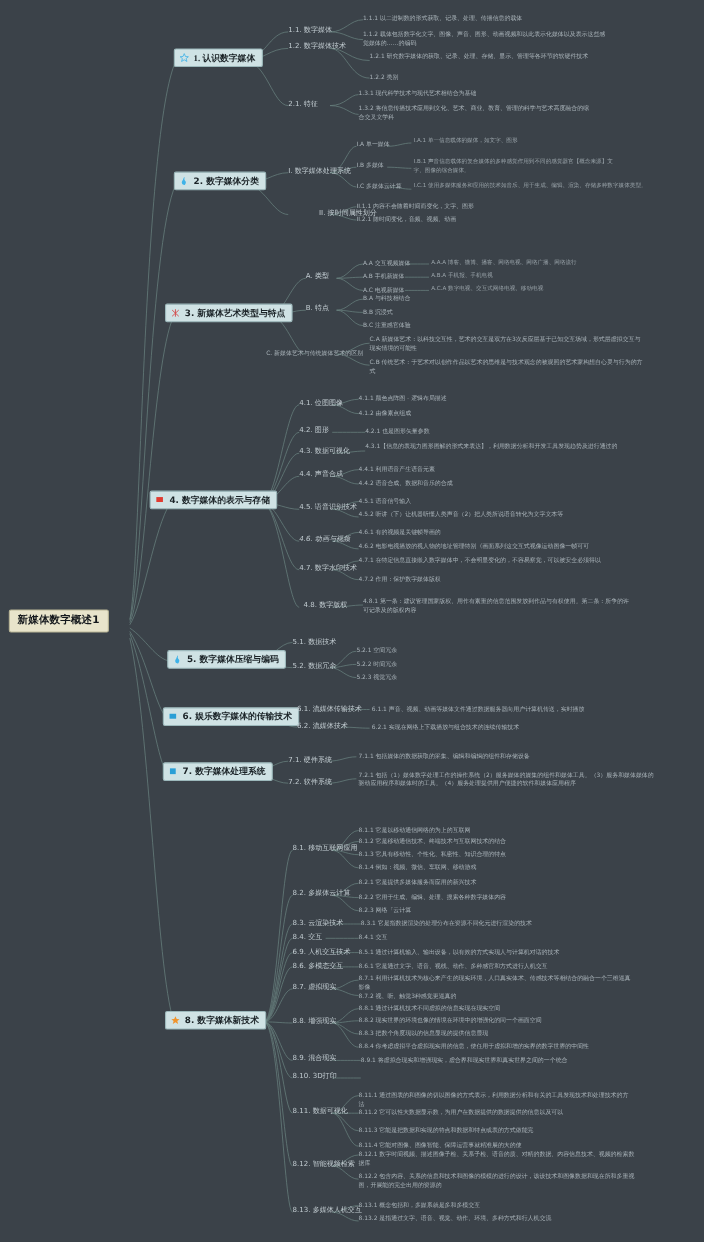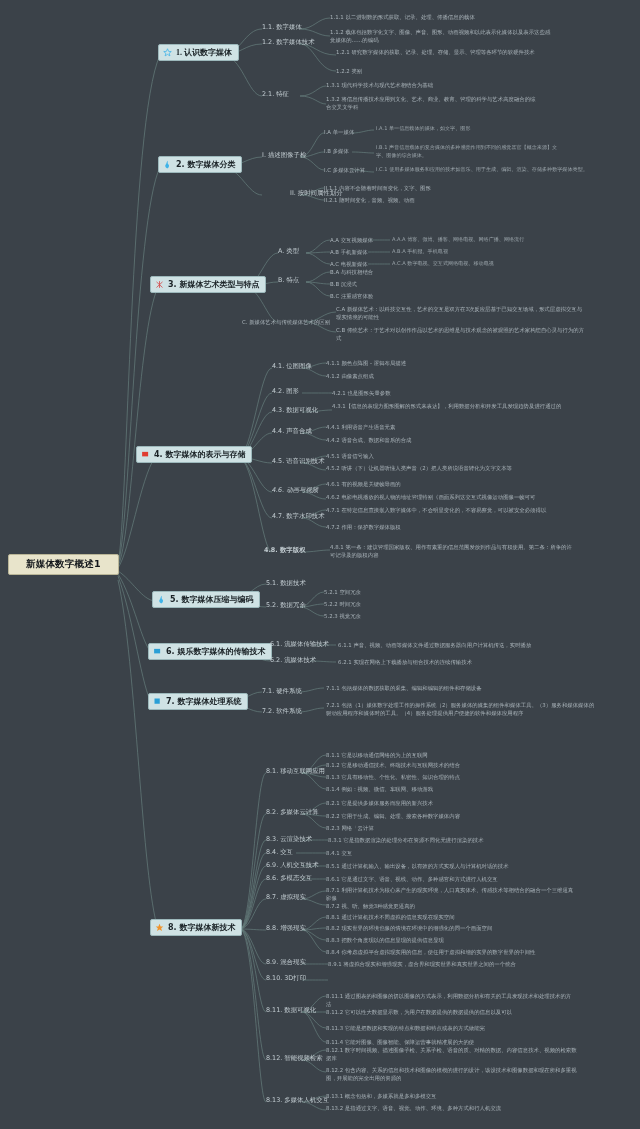--- a/index.html
+++ b/index.html
@@ -29,21 +29,21 @@
     white-space: nowrap;
     line-height: 1.15;
   }
   
   .root {
     background: #e8e4cb;
     border: 1px solid #b9b597;
     color: #14181c;
     font-size: 9.5px;
     font-weight: bold;
-    padding: 4px 17px;
+    padding: 4px 7px;
     border-radius: 2px;
     letter-spacing: .2px;
   }
   
   .l1 {
     background: #cfe2e4;
     border: 1px solid #9cb8bb;
     color: #1a2226;
     font-size: 8px;
     font-weight: bold;
@@ -258,21 +258,21 @@
 
   <div class="node l1" style="left:158px; top:156px;">
     <span class="ico">
       <svg width="9" height="9" viewBox="0 0 24 24" fill="#3fb3e8">
         <path d="M12 2c2 4-1 5 1 8 1.4 2 3 2.6 3 5 0 3.6-2.8 7-4 7s-6-1.6-6-6c0-3 2-5 3-7 .8-1.6 1.2-4 3-7z"></path>
       </svg>
     </span>
     <span class="lbl">2. 数字媒体分类</span>
   </div>
   <div class="node l2" style="left:262px; top:152px;">
-    <span>I. 描述图像子检</span>
+    <span>I. 数字媒体处理系统</span>
   </div>
   <div class="node l2" style="left:262px; top:190px;padding-left:28px;">
     <span>II. 按时间属性划分</span>
   </div>
   <div class="node l3" style="left:324px; top:128px;">
     <span>I.A 单一媒体</span>
   </div>
   <div class="node l3" style="left:324px; top:147px;">
     <span>I.B 多媒体</span>
   </div>
@@ -368,21 +368,21 @@
   </div>
   <div class="node l2" style="left:272px; top:458px;">
     <span>4.5. 语音识别技术</span>
   </div>
   <div class="node l2" style="left:272px; top:487px;font-style:italic;">
     <span>4.6. 动画与视频</span>
   </div>
   <div class="node l2" style="left:272px; top:513px;align-items:flex-end;">
     <span>4.7. 数字水印技术</span>
   </div>
-  <div class="node l2" style="left:264px; top:547px;font-weight:bold;">
+  <div class="node l2" style="left:276px; top:547px;">
     <span>4.8. 数字版权</span>
   </div>
   <div class="node l3" style="left:326px; top:359px;">
     <span>4.1.1 颜色点阵图 - 逻辑布局描述</span>
   </div>
   <div class="node l3" style="left:326px; top:372px;">
     <span>4.1.2 由像素点组成</span>
   </div>
   <div class="node l3" style="left:332px; top:389px;">
     <span>4.2.1 也是图形矢量参数</span>

